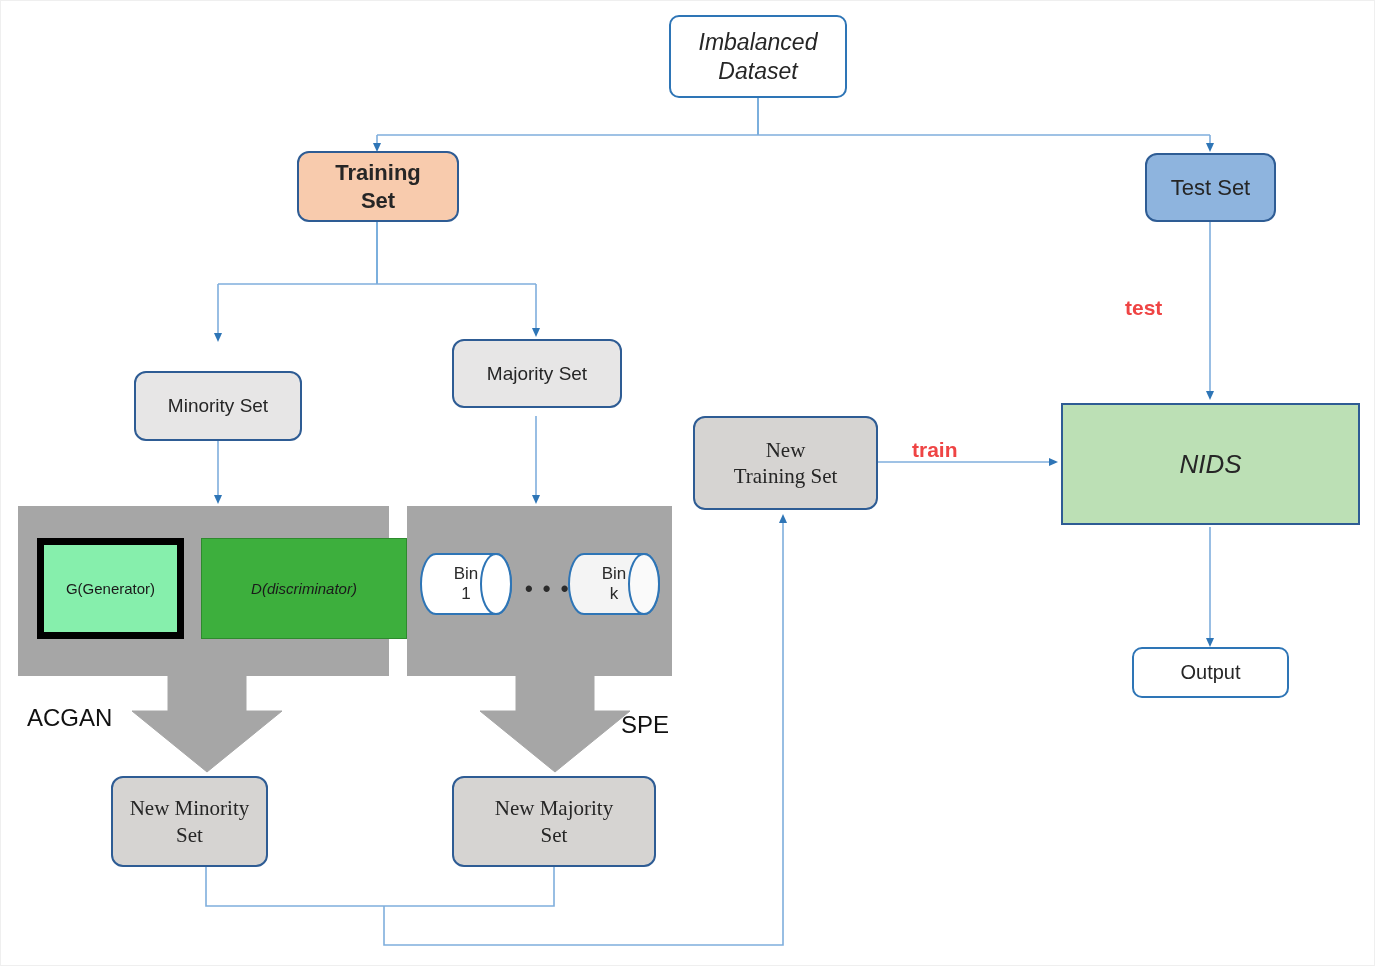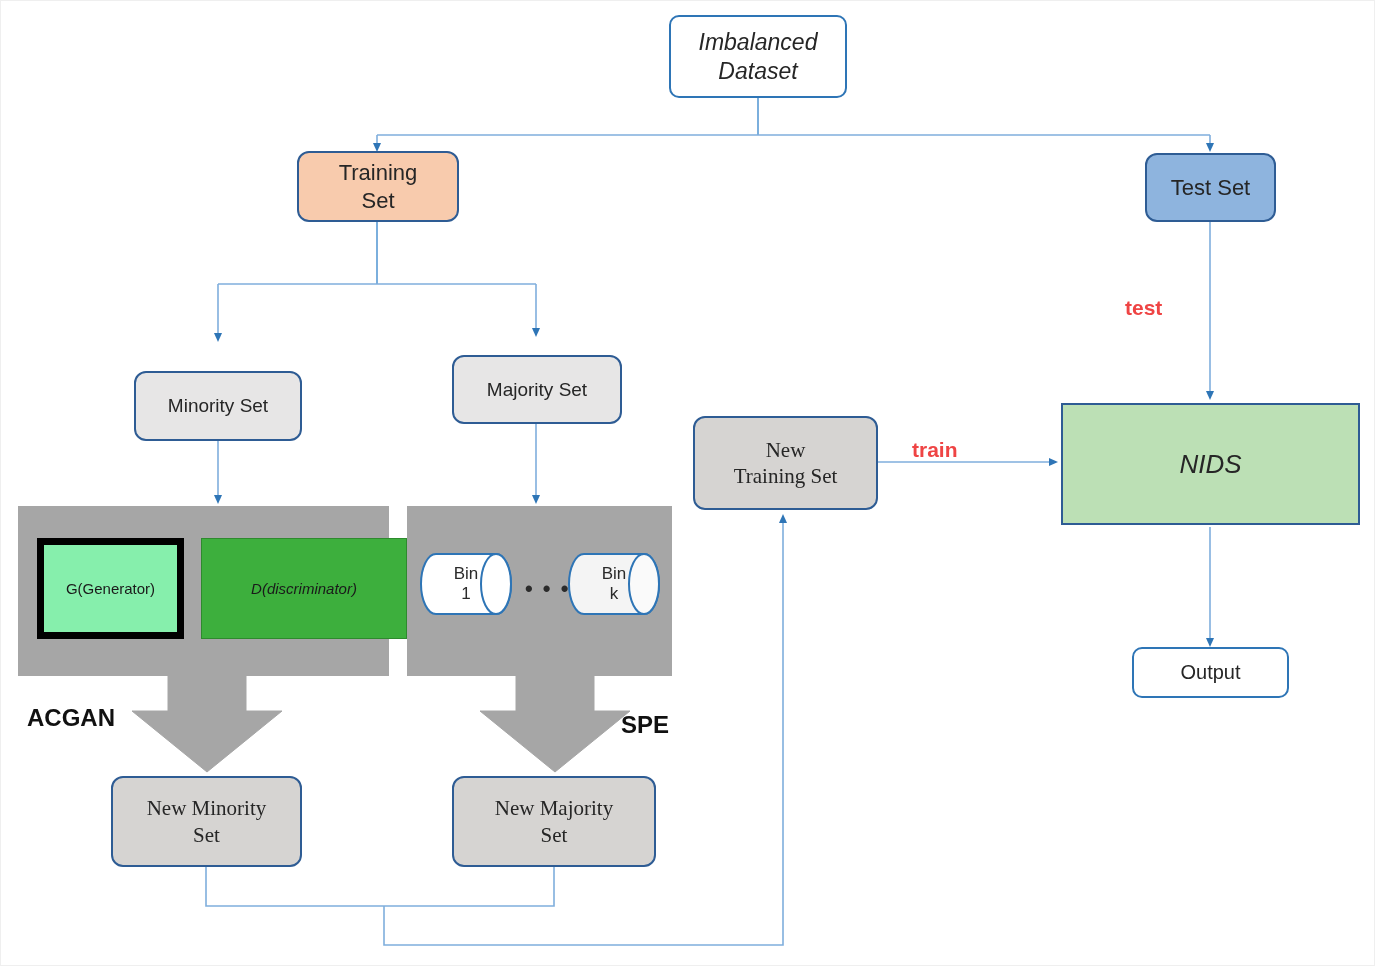--- a/index.html
+++ b/index.html
@@ -40,21 +40,21 @@
     border: 2px solid #2E75B6;
     border-radius: 10px;
     background: #ffffff;
   }
   .rounded-thick {
     border: 2.5px solid #2E5C94;
     border-radius: 12px;
   }
   .fill-gray   { background: #E7E6E6; }
   .fill-gray2  { background: #D6D4D2; font-family: Liberation Serif, serif; }
-  .fill-peach  { background: #F8CBAD; }
+  .fill-peach  { background: #F8CBAD; font-weight: bold; }
   .fill-blue   { background: #8EB4DE; }
   .fill-green  { background: #BCE0B5; }
   .fill-white  { background: #ffffff; }
 
   .rect-plain {
     border: 2px solid #2E5C94;
     border-radius: 0;
   }
 
   .gray-block {
@@ -94,21 +94,21 @@
     color: #2b2b2b;
     letter-spacing: 2px;
   }
   .edge-label {
     position: absolute;
     font-weight: bold;
     color: #ef4444;
   }
   .block-label {
     position: absolute;
-    font-weight: bold;
+    font-weight: normal;
     color: #111111;
   }
 </style>
 </head>
 <body>
 
 <div id="canvas">
 
   <svg id="edges" viewBox="0 0 1375 966" width="1375" height="966">
     <defs>
@@ -163,21 +163,21 @@
   </div>
 
   <div class="node rounded-thick fill-blue" style="left:1144px; top:152px; width:131px; height:69px; font-size:22px;">
     <span>Test Set</span>
   </div>
 
   <div class="node rounded-thick fill-gray" style="left:133px; top:370px; width:168px; height:70px; font-size:19px;">
     <span>Minority Set</span>
   </div>
 
-  <div class="node rounded-thick fill-gray" style="left:451px; top:354px; width:170px; height:69px; font-size:19px;">
+  <div class="node rounded-thick fill-gray" style="left:451px; top:338px; width:170px; height:69px; font-size:19px;">
     <span>Majority Set</span>
   </div>
 
   <div class="gray-block" style="left:17px; top:505px; width:371px; height:170px;">
     <div class="inner-box box-yellow" style="left:19px; top:32px; width:147px; height:101px; font-size:15px;">
       <span>G(Generator)</span>
     </div>
     <div class="inner-box box-green" style="left:183px; top:32px; width:206px; height:101px; font-size:15px;font-style:italic;">
       <span>D(discriminator)</span>
     </div>
@@ -213,21 +213,21 @@
         <span>k</span>
       </div>
     </div>
   </div>
 
   <svg style="position:absolute; left:478px; top:670px; width:152px; height:102px;" viewBox="0 0 152 102">
     <path d="M37,0 L115,0 L115,40 L151,40 L76,101 L1,40 L37,40 Z" fill="#A6A6A6" stroke="#A6A6A6" stroke-width="1"></path>
   </svg>
   <div class="block-label" style="left:620px; top:710px; font-size:24px;">SPE</div>
 
-  <div class="node rounded-thick fill-gray2" style="left:110px; top:775px; width:191px; height:91px; font-size:21px;">
+  <div class="node rounded-thick fill-gray2" style="left:110px; top:775px; width:157px; height:91px; font-size:21px;">
     <div>
       <div>New Minority</div>
       <div>Set</div>
     </div>
   </div>
 
   <div class="node rounded-thick fill-gray2" style="left:451px; top:775px; width:204px; height:91px; font-size:21px;">
     <div>
       <div>New Majority</div>
       <div>Set</div>

